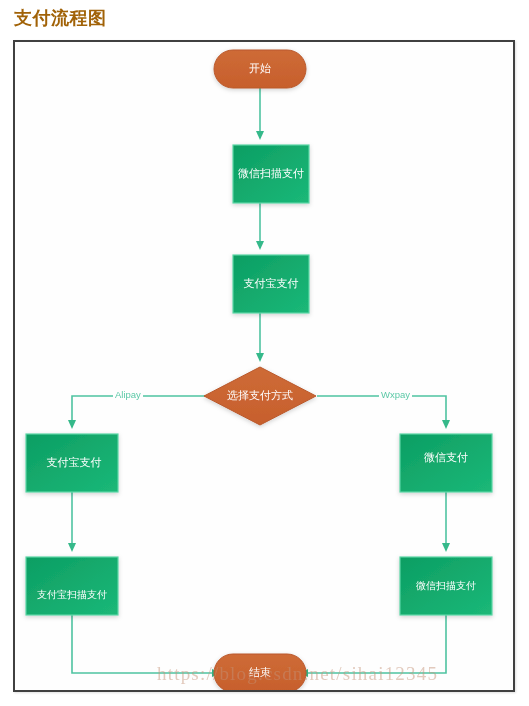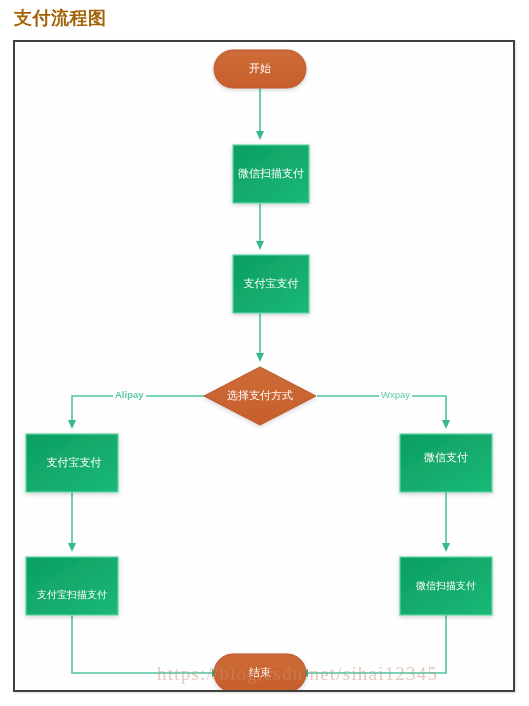--- a/index.html
+++ b/index.html
@@ -156,19 +156,19 @@
   <div class="node-label" style="left:13px; top:392px; width:92px; height:58px;">支付宝支付</div>
 
   <div class="node-label" style="left:385px; top:392px; width:92px; height:48px;">微信支付</div>
 
   <div class="node-label" style="left:9px; top:515px; width:96px; height:75px; font-size:10px;">支付宝扫描支付</div>
 
   <div class="node-label" style="left:385px; top:515px; width:92px; height:58px; font-size:10px;">微信扫描支付</div>
 
   <div class="node-label" style="left:199px; top:612px; width:92px; height:38px;">结束</div>
 
-  <div class="edge-label" style="left:98px; top:347px;font-weight:bold;">Alipay</div>
+  <div class="edge-label" style="left:98px; top:347px;">Alipay</div>
 
   <div class="edge-label" style="left:364px; top:347px;">Wxpay</div>
 
 </div>
 
 <div id="watermark">https://blog.csdn.net/sihai12345</div>
 
 </body></html>

